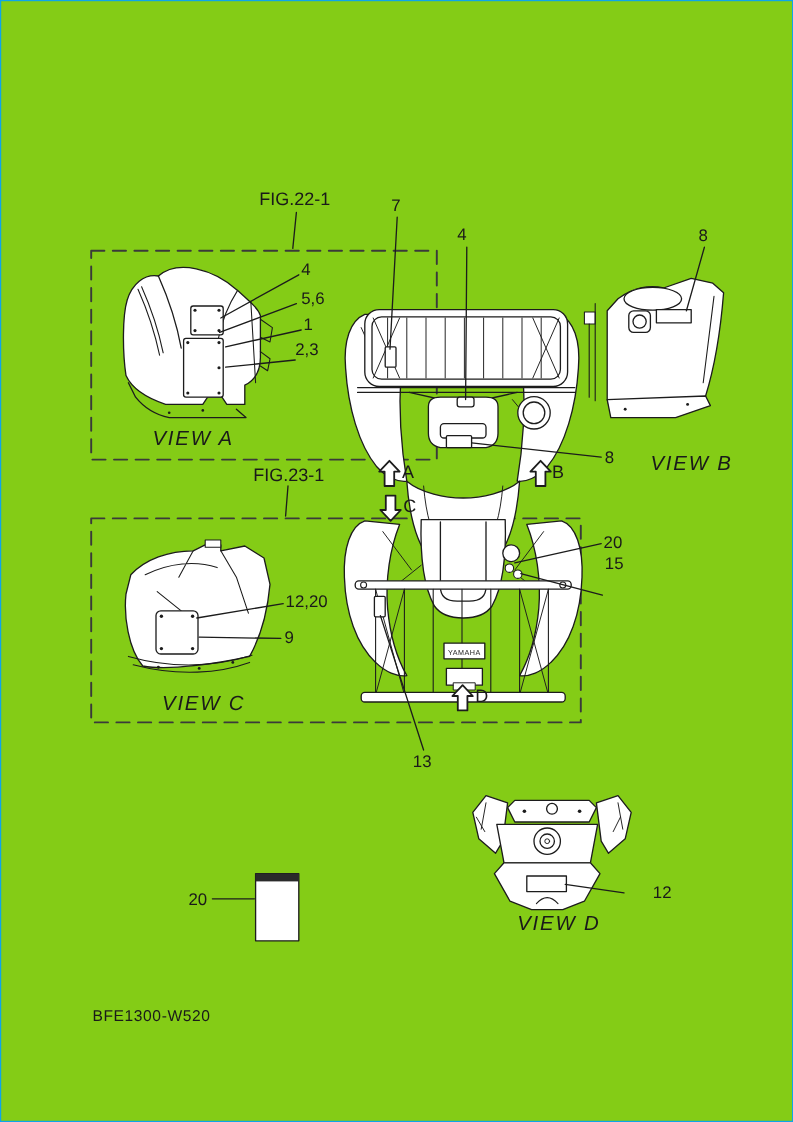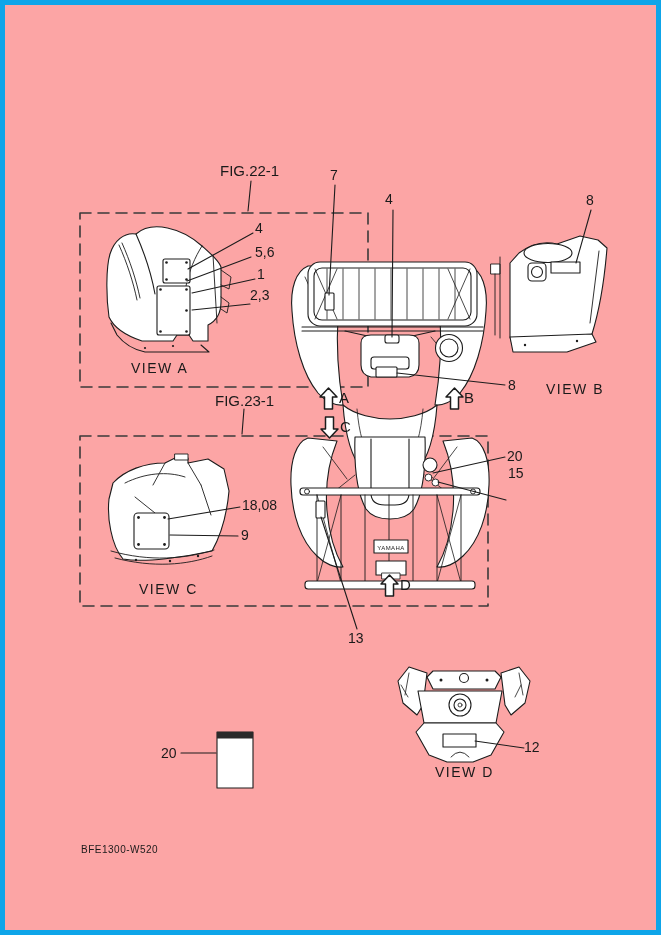--- a/index.html
+++ b/index.html
@@ -1,26 +1,26 @@
 <!DOCTYPE html>
 <html><head>
 <meta charset="utf-8">
 <style>
   html,body{margin:0;padding:0;background:#e8e8e8;}
   #stage{
-    position:relative;width:661px;height:935px;background:#fca5a5;
-    border:5px solid #0ea5e9;box-sizing:border-box;overflow:hidden;
+    position:relative;width:661px;height:935px;background:#84cc16;
+    border:1px solid #0ea5e9;box-sizing:border-box;overflow:hidden;
     font-family:"Liberation Sans",sans-serif;color:#1a1a1a;
   }
   #art{position:absolute;left:0;top:0;}
   .label{position:absolute;font-size:14px;line-height:1.1;white-space:nowrap;color:#1a1a1a;}
   .fig-label{font-size:15px;}
-  .view-label{font-size:14px;letter-spacing:1.5px;}
+  .view-label{font-size:17px;letter-spacing:1.5px;font-style:italic;}
   .arrow-letter{font-size:15px;}
-  .footer-code{font-size:10px;letter-spacing:.5px;text-align:center;}
+  .footer-code{font-size:13px;letter-spacing:.5px;text-align:center;}
 </style>
 </head>
 <body>
 
 <div id="stage">
 
   <svg id="art" width="661" height="935" viewBox="0 0 661 935" fill="none" stroke="#1c1c1c" stroke-width="1.1" stroke-linejoin="round" stroke-linecap="round">
 
     <g stroke="#3a3a3a" stroke-width="1.6" stroke-dasharray="11 7">
       <rect x="75" y="208" width="288" height="174"></rect>
@@ -191,24 +191,24 @@
   <div class="label" style="left:325px;top:163px">7</div>
   <div class="label" style="left:380px;top:187px">4</div>
   <div class="label" style="left:581px;top:188px">8</div>
   <div class="label" style="left:250px;top:216px">4</div>
   <div class="label" style="left:250px;top:240px">5,6</div>
   <div class="label" style="left:252px;top:262px">1</div>
   <div class="label" style="left:245px;top:283px">2,3</div>
   <div class="label" style="left:503px;top:373px">8</div>
   <div class="label" style="left:502px;top:444px">20</div>
   <div class="label" style="left:503px;top:461px">15</div>
-  <div class="label" style="left:237px;top:493px">18,08</div>
+  <div class="label" style="left:237px;top:493px">12,20</div>
   <div class="label" style="left:236px;top:523px">9</div>
   <div class="label" style="left:343px;top:626px">13</div>
-  <div class="label" style="left:519px;top:735px">12</div>
+  <div class="label" style="left:543px;top:735px">12</div>
   <div class="label" style="left:156px;top:741px">20</div>
 
   <div class="label view-label" style="left:126px;top:356px">VIEW A</div>
   <div class="label view-label" style="left:541px;top:377px">VIEW B</div>
   <div class="label view-label" style="left:134px;top:577px">VIEW C</div>
   <div class="label view-label" style="left:430px;top:760px">VIEW D</div>
 
   <div class="label arrow-letter" style="left:334px;top:385px">A</div>
   <div class="label arrow-letter" style="left:459px;top:385px">B</div>
   <div class="label arrow-letter" style="left:335px;top:414px">C</div>

